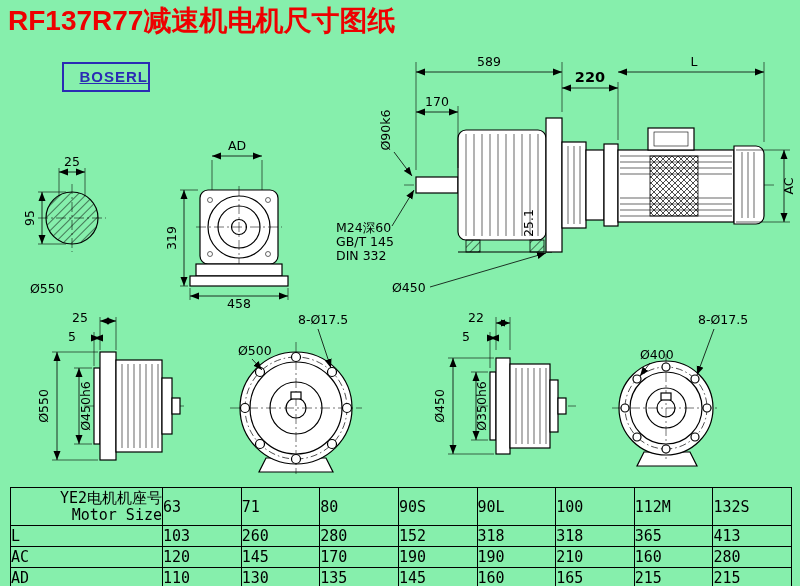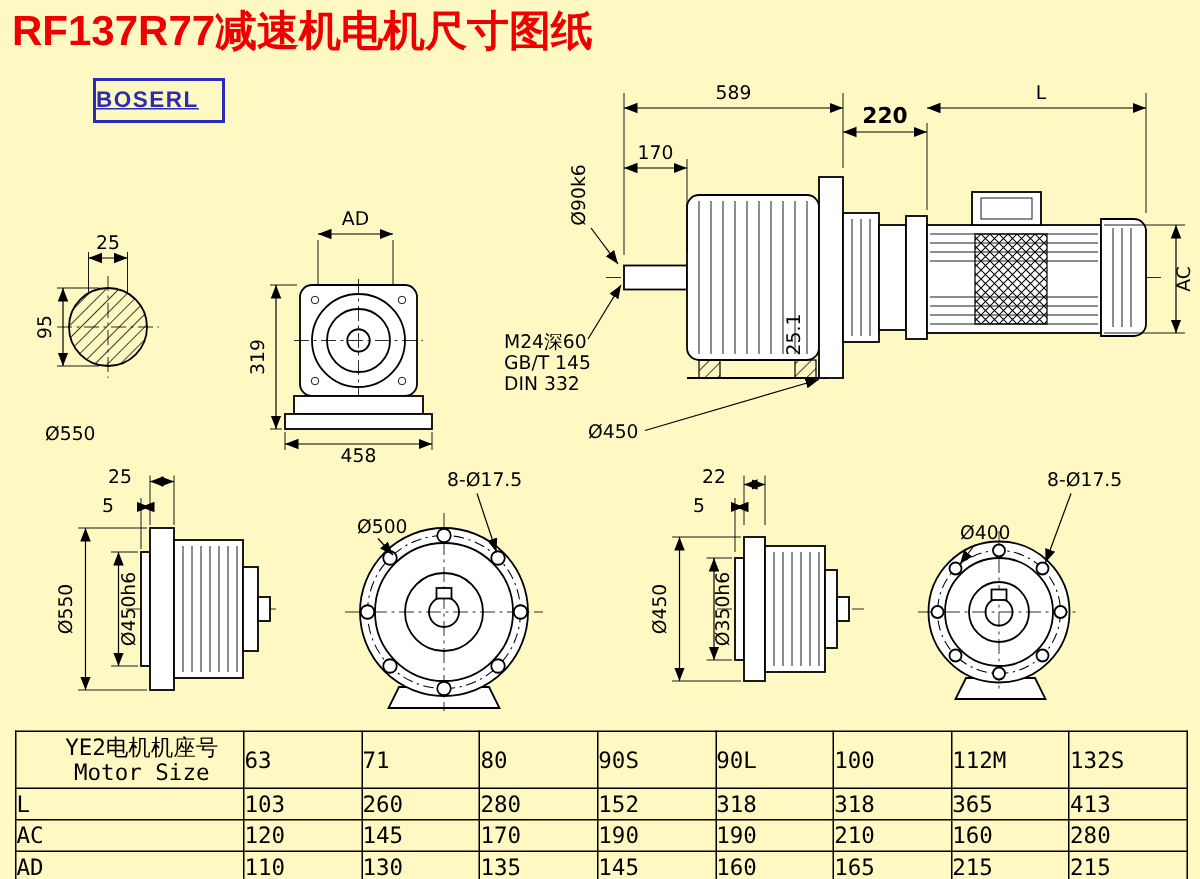--- a/index.html
+++ b/index.html
@@ -1,40 +1,40 @@
 <!DOCTYPE html>
 <html><head>
 <meta charset="utf-8">
 <style>
   html,body{margin:0;padding:0;background:#fff}
-  #page{position:relative;width:800px;height:586px;background:#fef9c3;overflow:hidden;
+  #page{position:relative;width:800px;height:586px;background:#86efac;overflow:hidden;
         font-family:"Liberation Sans","DejaVu Sans",sans-serif}
   #title{position:absolute;left:8px;top:2px;font-size:28px;font-weight:bold;color:#ee0000;white-space:nowrap}
-  #logo{position:absolute;left:62px;top:52px;width:84px;height:26px;border:2px solid #2b2bb4;
-        color:#2b2bb4;font-weight:bold;font-size:15px;letter-spacing:1px;text-align:left;
+  #logo{position:absolute;left:62px;top:62px;width:84px;height:26px;border:2px solid #2b2bb4;
+        color:#2b2bb4;font-weight:bold;font-size:15px;letter-spacing:1px;text-align:right;
         line-height:26px;text-decoration:underline}
   svg{position:absolute;left:0;top:0}
   
   .ln{stroke:#000;stroke-width:1.2;fill:none}
   .lnf{stroke:#000;stroke-width:1.2;fill:#fff}
   .fn{stroke:#000;stroke-width:.6;fill:none}
   .ex{stroke:#000;stroke-width:.6;fill:none}
   .dm{stroke:#000;stroke-width:.8;fill:none;marker-start:url(#ar);marker-end:url(#ar)}
   .ld{stroke:#000;stroke-width:.8;fill:none;marker-end:url(#ar)}
   .cl{stroke:#000;stroke-width:.55;fill:none;stroke-dasharray:10 3 2 3}
   .dsh{stroke:#000;stroke-width:.7;fill:none;stroke-dasharray:7 3 1.5 3}
   text.d{font:12.5px "DejaVu Sans","Liberation Sans",sans-serif;fill:#000}
   text.b{font-weight:bold;font-size:14.5px}
   
   #size-table{position:absolute;left:10px;top:487px;width:782px;border-collapse:collapse;
         table-layout:fixed;font-family:"DejaVu Sans Mono","Liberation Mono",monospace}
   #size-table th,#size-table td{border:1.2px solid #000;font-size:15px;font-weight:normal;
         text-align:left;padding:0;height:20px;color:#000}
   #size-table .hrow th{height:37px}
-  #size-table .hcell{text-align:center;padding-left:16px;line-height:17px}
+  #size-table .hcell{text-align:right;padding-left:16px;line-height:17px}
 </style>
 </head>
 <body>
 
 <div id="page">
 
   <div id="title">RF137R77减速机电机尺寸图纸</div>
   <div id="logo">BOSERL</div>
 
   <svg width="800" height="486" viewBox="0 0 800 486">

